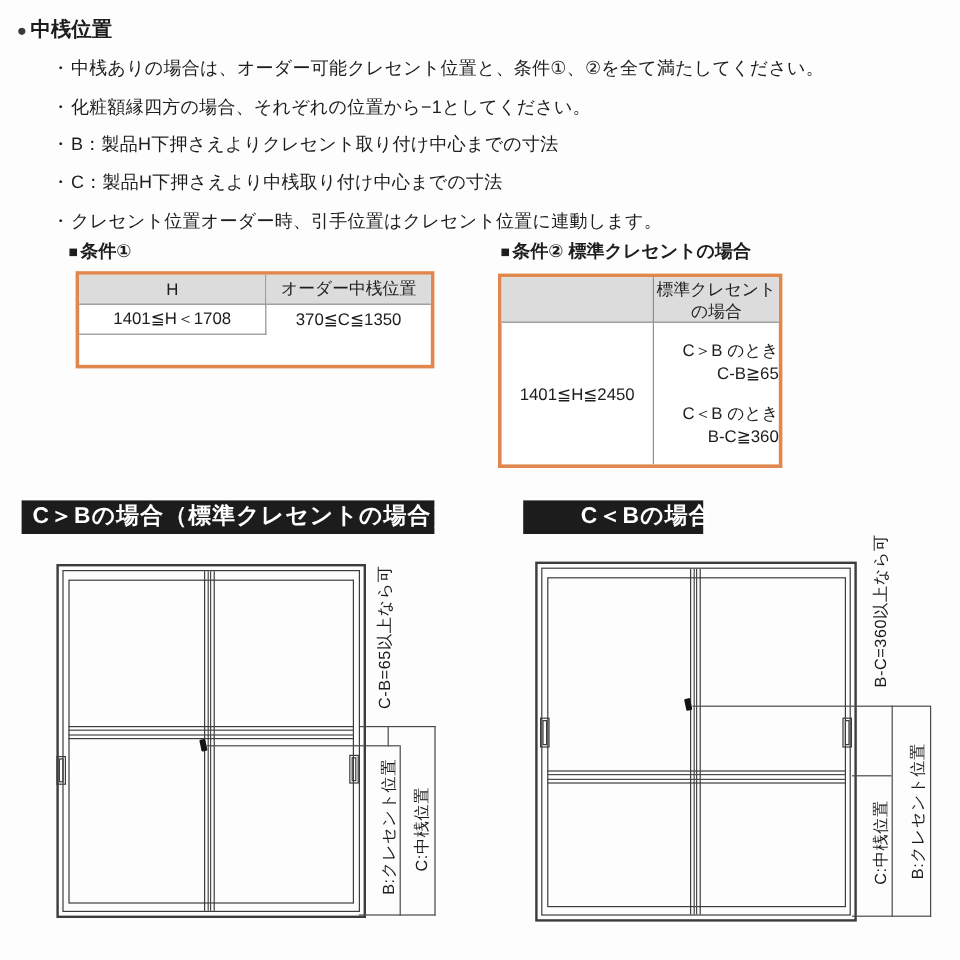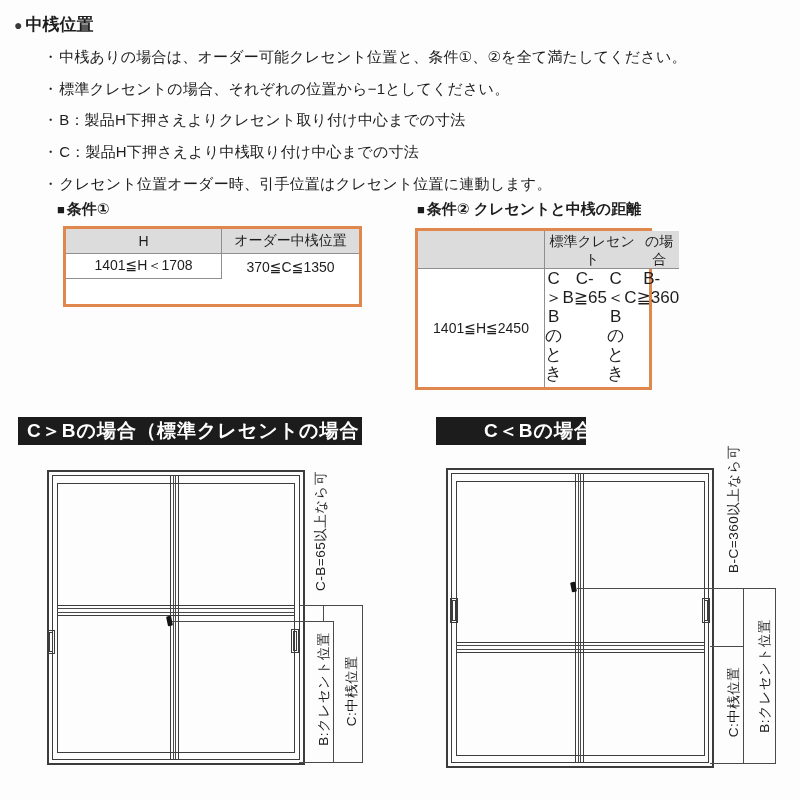--- a/index.html
+++ b/index.html
@@ -22,38 +22,38 @@
   .hl{position:absolute;height:1px;background:#4a4a4a;}
   .vl{position:absolute;width:1px;background:#4a4a4a;}
   .frame{position:absolute;border:2px solid #3c3c3c;box-sizing:border-box;background:transparent;}
   .frame2{position:absolute;border:1px solid #3c3c3c;box-sizing:border-box;}
   .mull{position:absolute;border-left:1px solid #3c3c3c;border-right:1px solid #3c3c3c;box-sizing:border-box;}
   .rail{position:absolute;border-top:1px solid #3c3c3c;border-bottom:1px solid #3c3c3c;box-sizing:border-box;}
   .handle{position:absolute;border:1px solid #3c3c3c;box-sizing:border-box;}
   .handle>div{position:absolute;left:1px;right:1px;top:1px;bottom:1px;border:1px solid #3c3c3c;}
   .cres{position:absolute;width:5px;height:10px;background:#141414;border-radius:1px;}
   .rot{position:absolute;transform:rotate(-90deg);font-size:13.5px;white-space:nowrap;text-align:center;letter-spacing:.5px;color:#1d1d1d;}
-  .case-cell{display:flex;flex-direction:row;align-items:flex-start;justify-content:center;font-size:17px;line-height:19px;}
+  .case-cell{display:flex;flex-direction:column;align-items:flex-end;justify-content:center;font-size:14px;line-height:19px;}
   .case-gap{height:14px;}
 </style>
 </head>
 <body>
 
 <div class="heading">
   <span class="dot">●</span>
   <span>中桟位置</span>
 </div>
 
 <div class="note" style="top:48px;">
     <span>・</span>
     <span>中桟ありの場合は、オーダー可能クレセント位置と、条件①、②を全て満たしてください。</span>
   </div>
 <div class="note" style="top:80px;">
     <span>・</span>
-    <span>標準クレセントの場合、それぞれの位置から−1としてください。</span>
+    <span>化粧額縁四方の場合、それぞれの位置から−1としてください。</span>
   </div>
 <div class="note" style="top:111px;">
     <span>・</span>
     <span>B：製品H下押さえよりクレセント取り付け中心までの寸法</span>
   </div>
 <div class="note" style="top:143px;">
     <span>・</span>
     <span>C：製品H下押さえより中桟取り付け中心までの寸法</span>
   </div>
 <div class="note" style="top:175px;">
@@ -67,25 +67,25 @@
 </div>
 <div class="tbl" style="left:63px;top:226px;width:299px;height:81px;grid-template-columns:156px 1fr;grid-template-rows:1fr 1fr 1fr;">
   <div class="cell hdr rline bline">H</div>
   <div class="cell hdr bline">オーダー中桟位置</div>
   <div class="cell rline bline">1401≦H＜1708</div>
   <div class="cell">370≦C≦1350</div>
 </div>
 
 <div class="sec-title" style="left:417px;top:200px;">
   <span class="sq">■</span>
-  <span>条件② クレセントと中桟の距離</span>
+  <span>条件② 標準クレセントの場合</span>
 </div>
 <div class="tbl" style="left:415px;top:228px;width:237px;height:162px;grid-template-columns:127px 1fr;grid-template-rows:38px 1fr;">
   <div class="cell hdr rline bline"></div>
-  <div class="cell hdr bline" style="flex-direction:row;line-height:18px;">
+  <div class="cell hdr bline" style="flex-direction:column;line-height:18px;">
     <span>標準クレセント</span>
     <span>の場合</span>
   </div>
   <div class="cell rline">1401≦H≦2450</div>
   <div class="cell case-cell">
     <span>C＞B のとき</span>
     <span>C-B≧65</span>
     <span class="case-gap"></span>
     <span>C＜B のとき</span>
     <span>B-C≧360</span>

